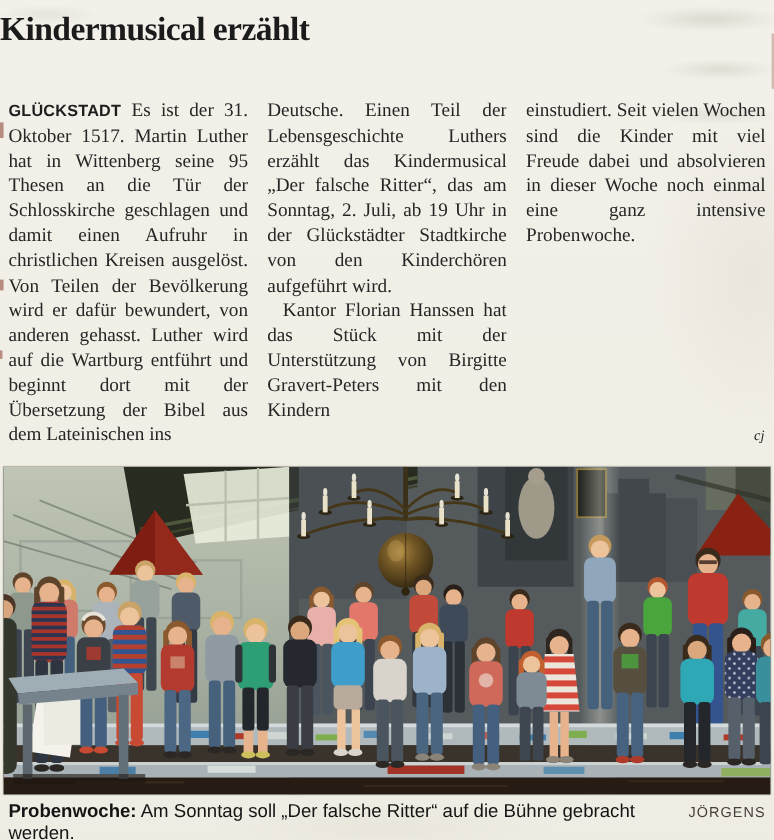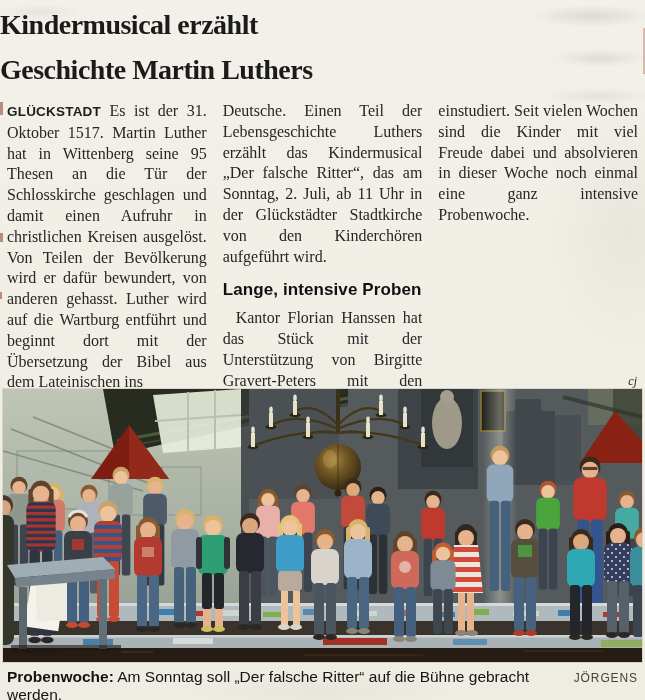--- a/index.html
+++ b/index.html
@@ -14,21 +14,21 @@
       radial-gradient(ellipse 60px 12px at 40px 12px, rgba(148,158,138,.15), transparent 70%),
       radial-gradient(ellipse 120px 180px at 625px 230px, rgba(160,150,128,.10), transparent 70%),
       radial-gradient(ellipse 200px 30px at 320px 690px, rgba(150,145,125,.08), transparent 70%),
       linear-gradient(#f3f0e9,#efece3);
   }
   .headline{
     position:absolute;top:2px;left:0;width:100%;
     font-size:28px;line-height:45px;font-weight:700;color:#1b1b1b;letter-spacing:-.5px;margin:0;
   }
   .columns{
-    position:absolute;top:101px;left:7px;width:631px;height:292px;
+    position:absolute;top:83px;left:7px;width:631px;height:292px;
     display:flex;gap:16px;
   }
   .col{
     flex:1;font-size:16px;line-height:20.8px;text-align:justify;
     hyphens:auto;-webkit-hyphens:auto;overflow:hidden;position:relative;color:#262626;
   }
   .col p{margin:0;}
   .col p.indent{text-indent:13px;}
   .dateline{
     font-family:"Liberation Sans",sans-serif;font-weight:700;font-size:13.5px;
@@ -58,31 +58,29 @@
   .em3{left:0;top:292px;width:2px;height:7px;}
   .em4{right:0;top:28px;width:2px;height:46px;opacity:.3;}
 </style>
 </head>
 <body>
 
 <div class="page">
 
   <h1 class="headline">
     <span style="display:block">Kindermusical erzählt</span>
-    <span style="display:block">Geschichte Martin Luthers</span>
   </h1>
 
   <div class="columns">
     <div class="col">
       <p><span class="dateline">GLÜCKSTADT</span>
         <span>Es ist der 31. Oktober 1517. Martin Luther hat in Wittenberg seine 95 Thesen an die Tür der Schlosskirche geschlagen und damit einen Aufruhr in christlichen Kreisen ausgelöst. Von Teilen der Bevölkerung wird er dafür bewundert, von anderen gehasst. Luther wird auf die Wartburg entführt und beginnt dort mit der Übersetzung der Bibel aus dem Lateinischen ins</span></p>
     </div>
     <div class="col">
-      <p>Deutsche. Einen Teil der Lebensgeschichte Luthers erzählt das Kindermusical „Der falsche Ritter“, das am Sonntag, 2. Juli, ab 11 Uhr in der Glückstädter Stadtkirche von den Kinderchören aufgeführt wird.</p>
-      <h2 class="subhead">Lange, intensive Proben</h2>
+      <p>Deutsche. Einen Teil der Lebensgeschichte Luthers erzählt das Kindermusical „Der falsche Ritter“, das am Sonntag, 2. Juli, ab 19 Uhr in der Glückstädter Stadtkirche von den Kinderchören aufgeführt wird.</p>
       <p class="indent">Kantor Florian Hanssen hat das Stück mit der Unterstützung von Birgitte Gravert-Peters mit den Kindern</p>
     </div>
     <div class="col">
       <p>einstudiert. Seit vielen Wochen sind die Kinder mit viel Freude dabei und absolvieren in dieser Woche noch einmal eine ganz intensive Probenwoche.</p>
       <span class="sig">cj</span>
     </div>
   </div>
 
   <figure class="photo">
     <svg viewBox="0 0 639 273" width="639" height="273" preserveAspectRatio="none">

